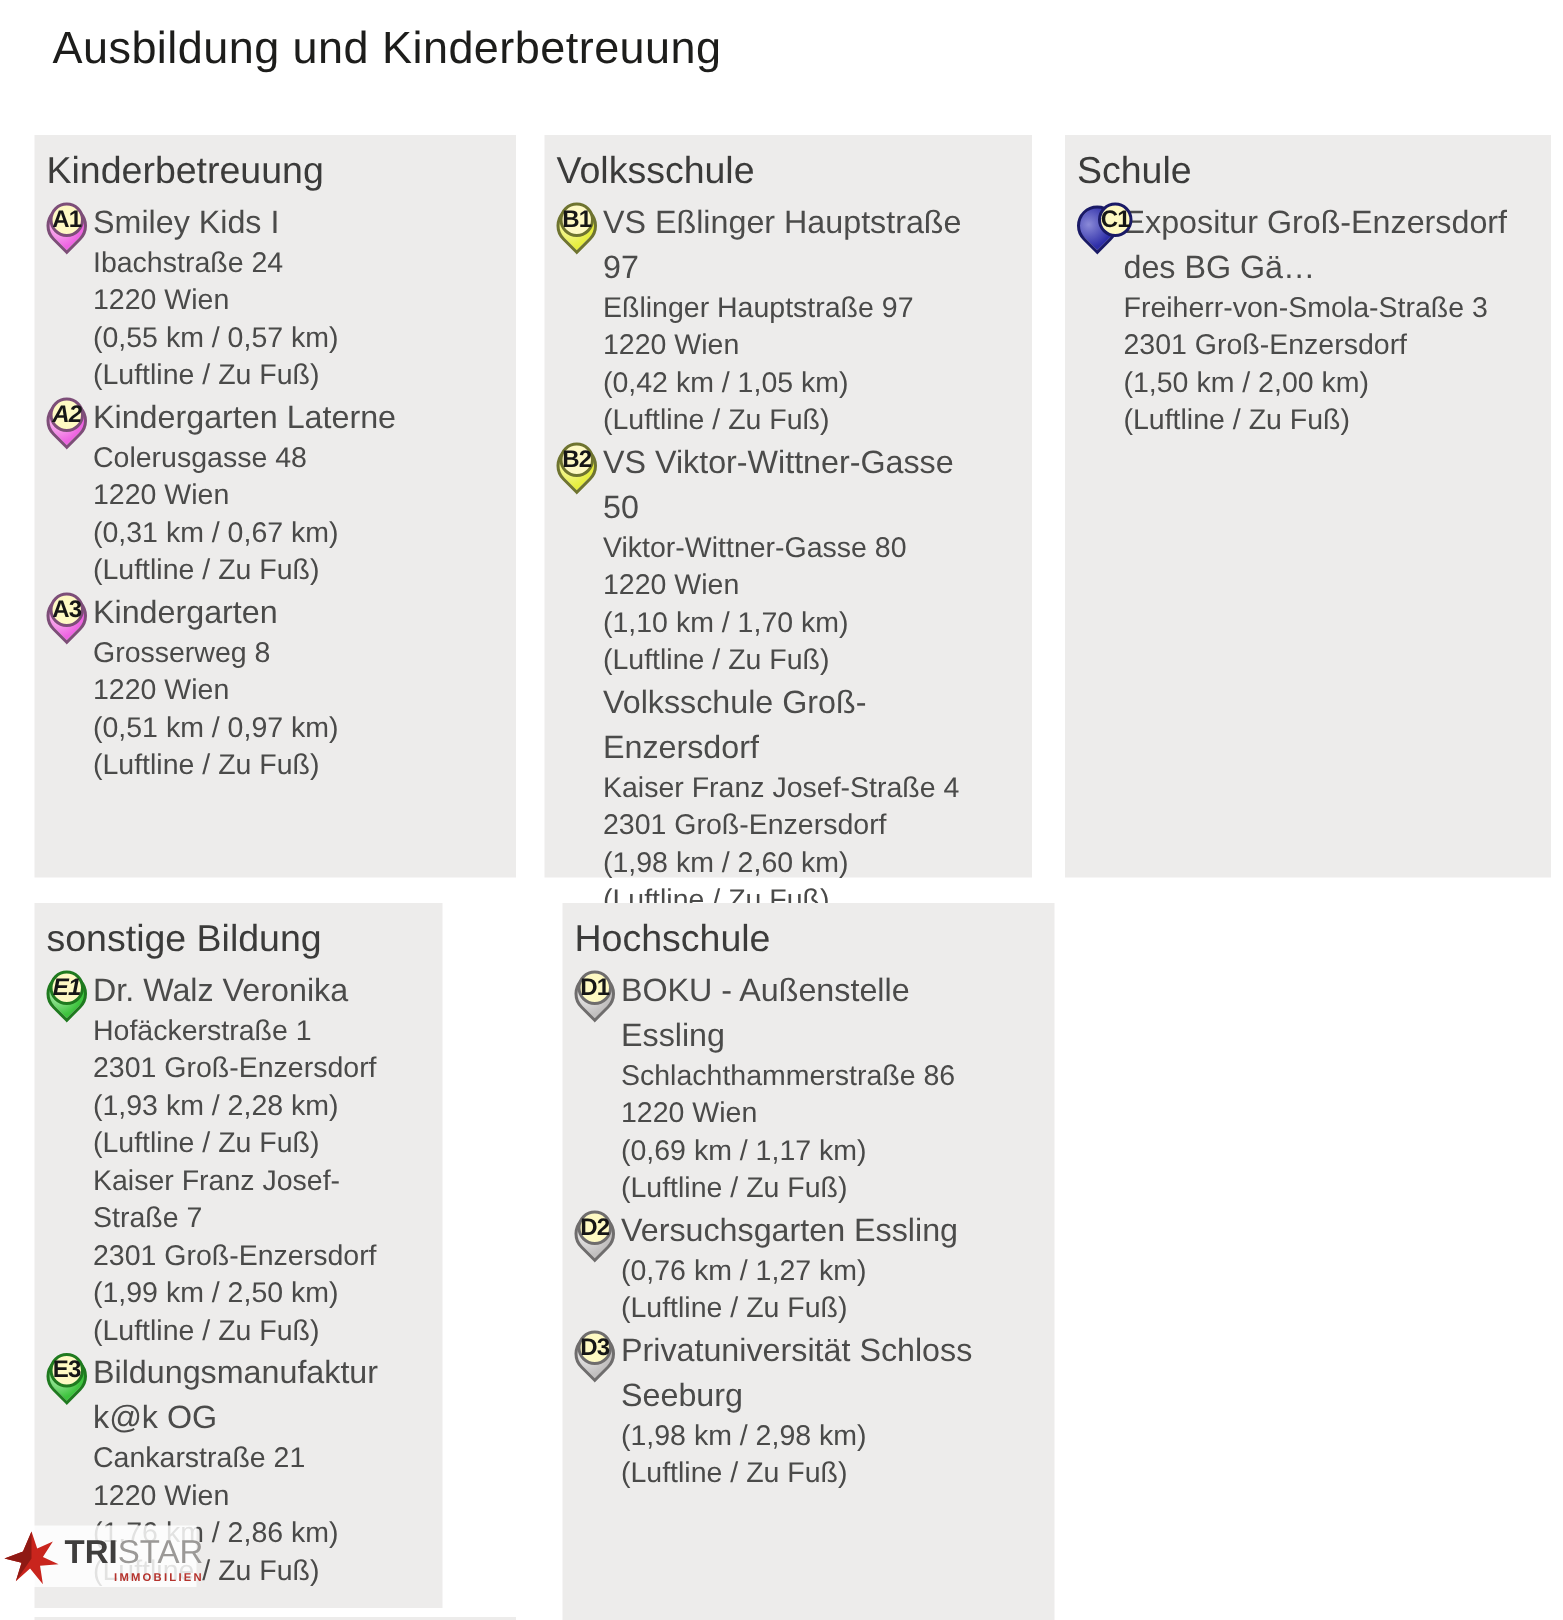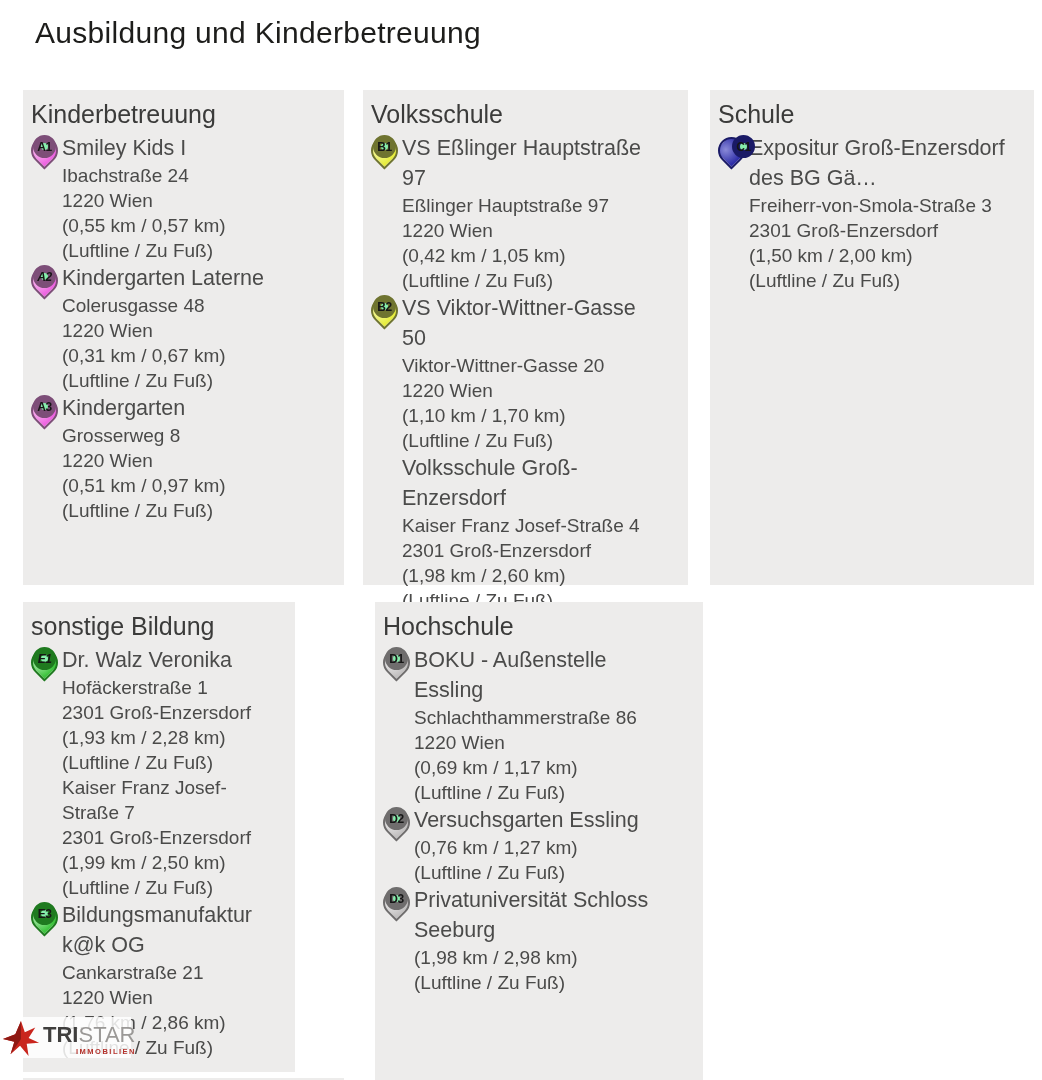--- a/index.html
+++ b/index.html
@@ -28,23 +28,23 @@
   .item-name{font-size:21.5px;line-height:30px;color:#4b4b4a;}
   .item-line{font-size:19px;line-height:25px;color:#4a4a49;}
   .pin{position:absolute;left:-4px;top:1px;width:36px;height:47px;z-index:2;}
   .pin-body{
     position:absolute;left:4px;top:3px;width:27px;height:27px;
     border-radius:50% 50% 50% 0;transform:rotate(-45deg);
     border:2px solid #555;box-sizing:border-box;
   }
   .pin-label{
     position:absolute;left:6px;top:1px;width:23px;height:23px;border-radius:50%;
-    background:#86efac;border:8px solid #be185d;box-sizing:border-box;
+    background:#fef9c3;border:2px solid #be185d;box-sizing:border-box;
     display:flex;align-items:center;justify-content:center;
-    font-size:12px;font-weight:bold;color:#161616;z-index:3;letter-spacing:-0.5px;
+    font-size:16px;font-weight:bold;color:#161616;z-index:3;letter-spacing:-0.5px;
   }
   .bottom-strip{
     position:absolute;left:23px;top:1078px;width:321px;height:2px;
     background:var(--panel-bg,#edeceb);
   }
   .logo{
     position:absolute;left:14px;top:1017px;width:117px;height:41px;
     background:rgba(255,255,255,0.84);z-index:6;
   }
   .logo-star{position:absolute;left:-12px;top:3px;width:38px;height:38px;}
@@ -112,21 +112,21 @@
         <div class="item-line">1220 Wien</div>
         <div class="item-line">(0,42 km / 1,05 km)</div>
         <div class="item-line">(Luftline / Zu Fuß)</div>
       </div>
       <div class="item">
         <span class="pin">
           <span class="pin-body" style="background: radial-gradient(circle at 35% 30%, rgb(248, 250, 176) 0%, rgb(231, 238, 62) 70%); border-color: rgb(111, 116, 48);"></span>
           <span class="pin-label" style="border-color: rgb(111, 116, 48);">B2</span>
         </span>
         <div class="item-name">VS Viktor-Wittner-Gasse 50</div>
-        <div class="item-line">Viktor-Wittner-Gasse 20</div>
+        <div class="item-line">Viktor-Wittner-Gasse 80</div>
         <div class="item-line">1220 Wien</div>
         <div class="item-line">(1,10 km / 1,70 km)</div>
         <div class="item-line">(Luftline / Zu Fuß)</div>
       </div>
       <div class="item">
         <div class="item-name">Volksschule Groß-Enzersdorf</div>
         <div class="item-line">Kaiser Franz Josef-Straße 4</div>
         <div class="item-line">2301 Groß-Enzersdorf</div>
         <div class="item-line">(1,98 km / 2,60 km)</div>
         <div class="item-line">(Luftline / Zu Fuß)</div>

